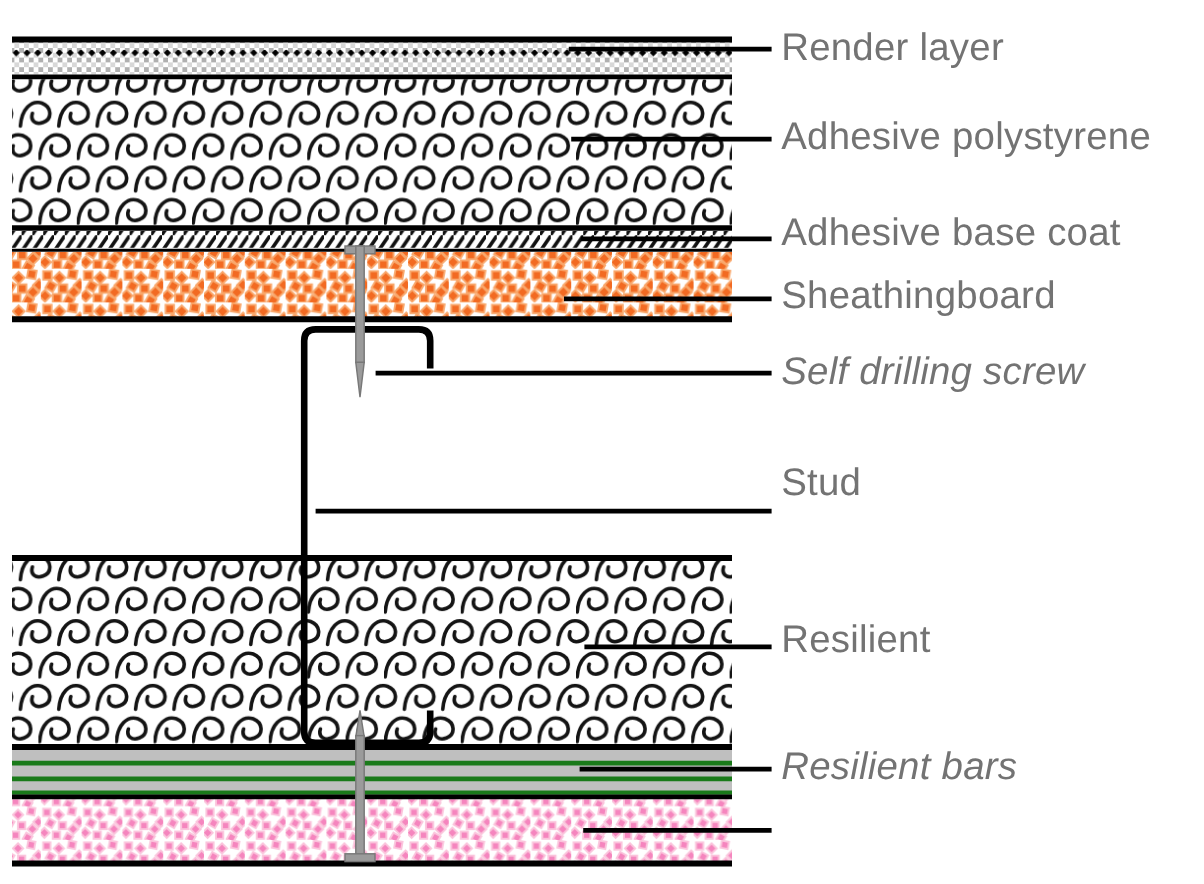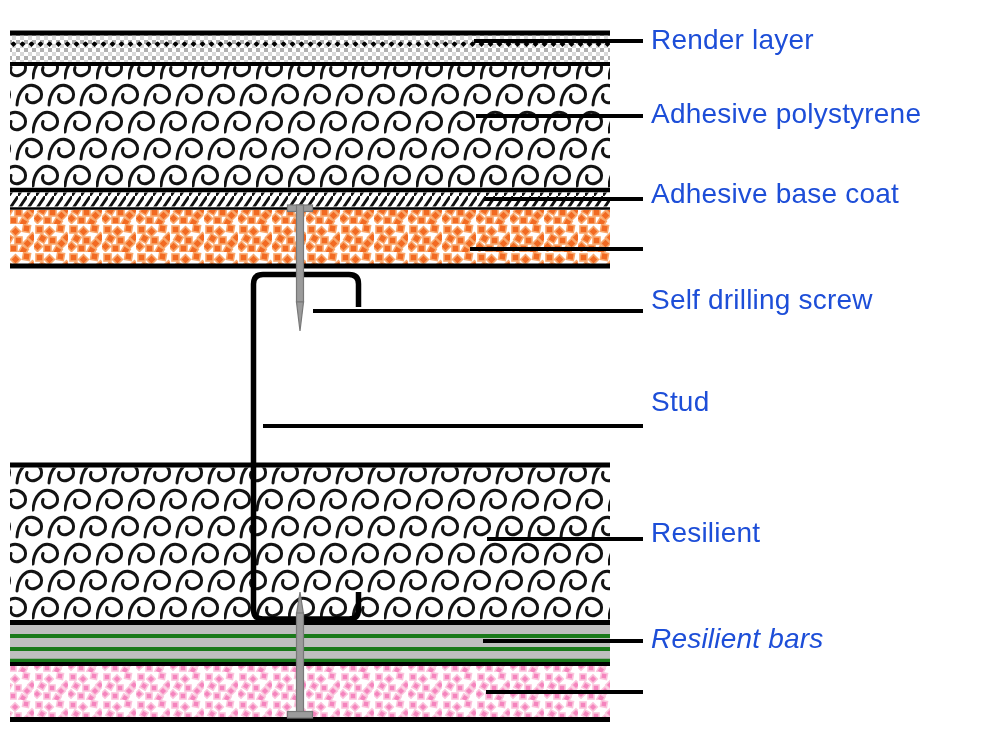--- a/index.html
+++ b/index.html
@@ -8,31 +8,31 @@
     width:1003px;height:737px;
     background:#ffffff;
     font-family:"Liberation Sans", sans-serif;
     overflow:hidden;
   }
   #diagram-svg{position:absolute;left:0;top:0;}
   .lbl{
     position:absolute;
     left:651px;
     transform:translateY(-50%);
-    font-size:28px;
+    font-size:32px;
     line-height:1.1;
-    color:#1d4ed8;
+    color:#737373;
     white-space:nowrap;
     letter-spacing:0.2px;
   }
   .lbl-render{top:40px;}
   .lbl-eps{top:114px;}
   .lbl-adhesive{top:194px;text-align:center;}
   .lbl-sheathing{top:246px;}
-  .lbl-screw{top:300px;}
+  .lbl-screw{top:310px;font-style:italic;}
   .lbl-stud{top:402px;}
   .lbl-insulation{top:533px;}
   .lbl-resilient{top:639px;font-style:italic;}
   .lbl-plaster{top:691px;}
 </style>
 </head>
 <body>
 
 <div id="stage">
 
@@ -147,18 +147,19 @@
       <line x1="263" y1="426" x2="643" y2="426"></line>
       <line x1="487" y1="539" x2="643" y2="539"></line>
       <line x1="483" y1="641" x2="643" y2="641"></line>
       <line x1="486" y1="692" x2="643" y2="692"></line>
     </g>
   </svg>
 
   <div class="lbl lbl-render">Render layer</div>
   <div class="lbl lbl-eps">Adhesive polystyrene</div>
   <div class="lbl lbl-adhesive">Adhesive base coat</div>
+  <div class="lbl lbl-sheathing">Sheathingboard</div>
   <div class="lbl lbl-screw">Self drilling screw</div>
   <div class="lbl lbl-stud">Stud</div>
   <div class="lbl lbl-insulation">Resilient</div>
   <div class="lbl lbl-resilient">Resilient bars</div>
 
 </div>
 
 </body></html>

